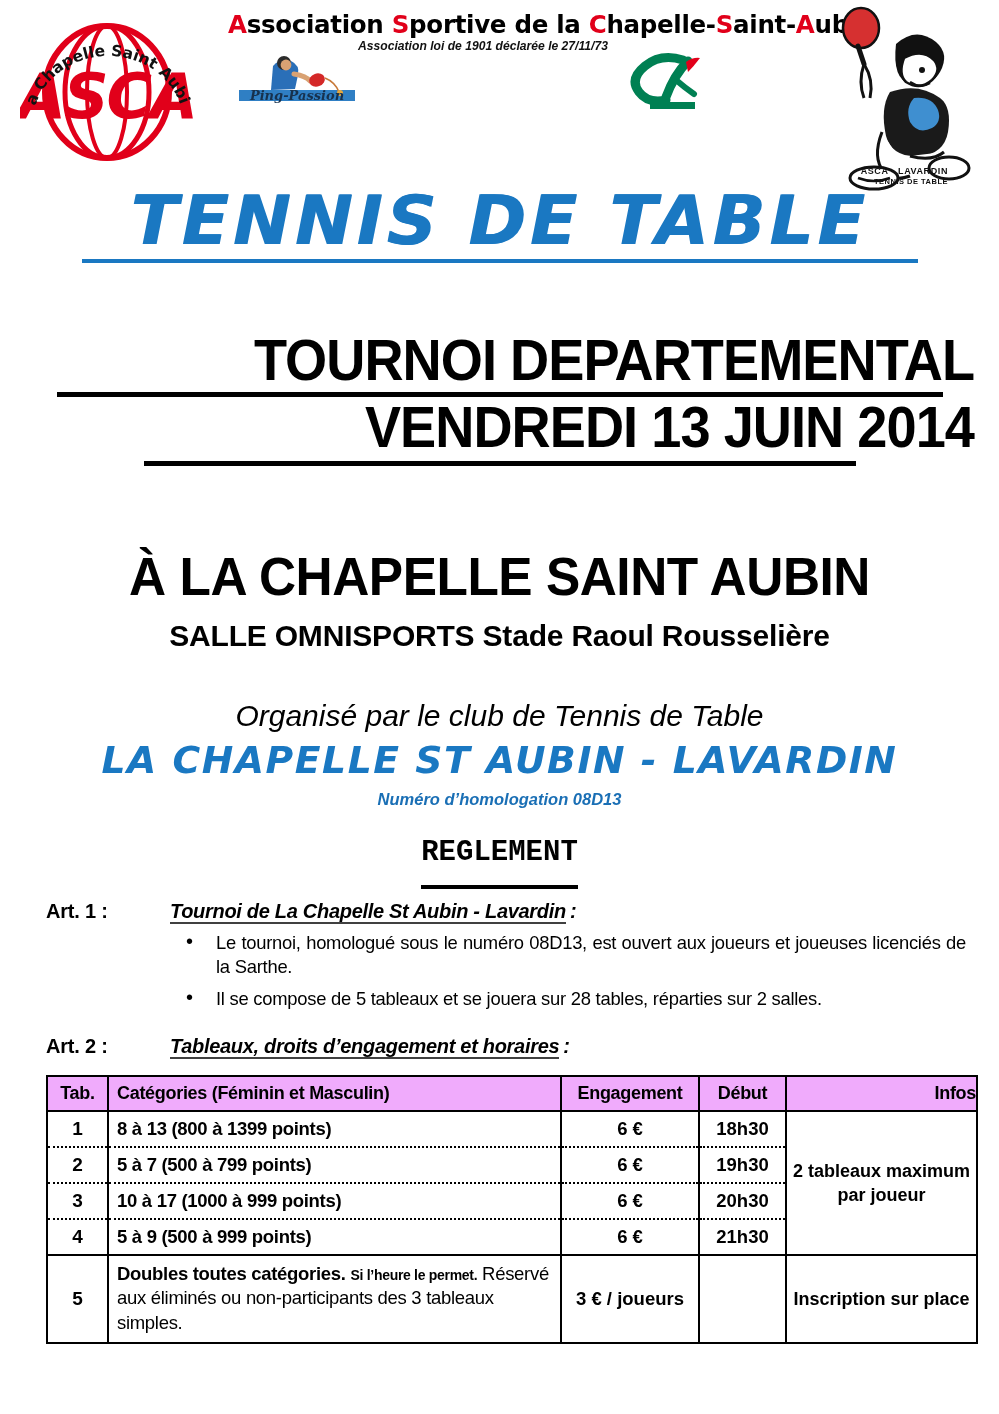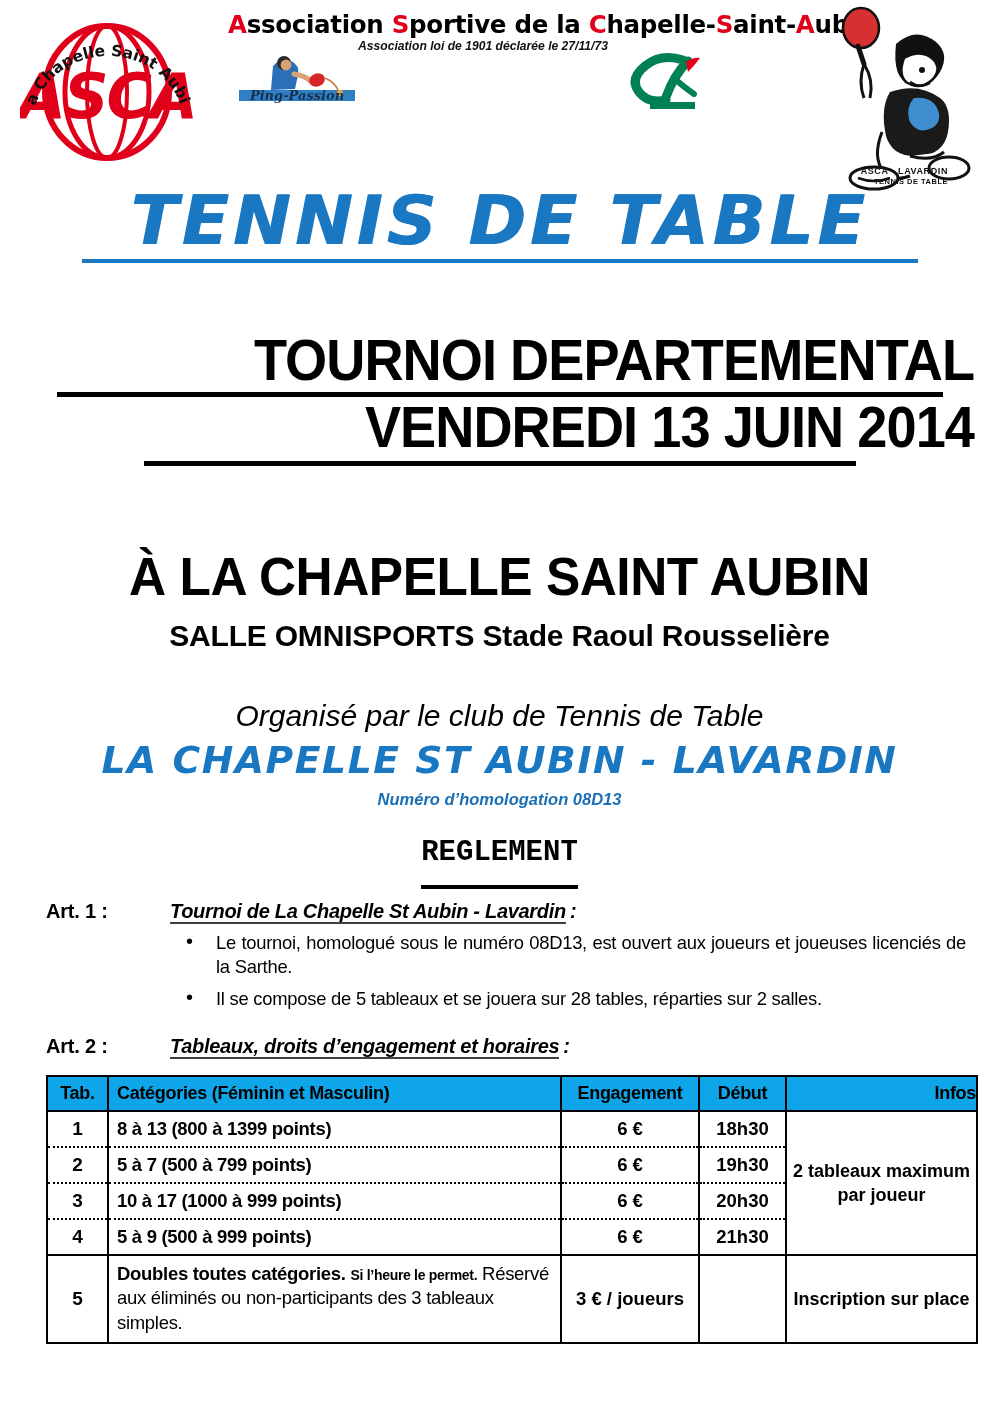--- a/index.html
+++ b/index.html
@@ -312,21 +312,21 @@
     width: 912px;
     table-layout: fixed;
     font-family: "Liberation Sans", sans-serif;
   }
   table.tt td, table.tt th {
     border: 2px solid #000;
     padding: 0;
     vertical-align: middle;
   }
   table.tt th {
-    background: #0ea5e9;
+    background: #f0abfc;
     font-weight: bold;
     font-size: 18px;
     height: 33px;
     letter-spacing: -0.3px;
   }
   .th-tab { width: 59px; text-align: center; }
   .th-cat { width: 443px; text-align: left; padding-left: 8px !important; }
   .th-eng { width: 136px; text-align: center; }
   .th-deb { width: 85px; text-align: center; }
   .th-inf { width: 189px; text-align: right; }

